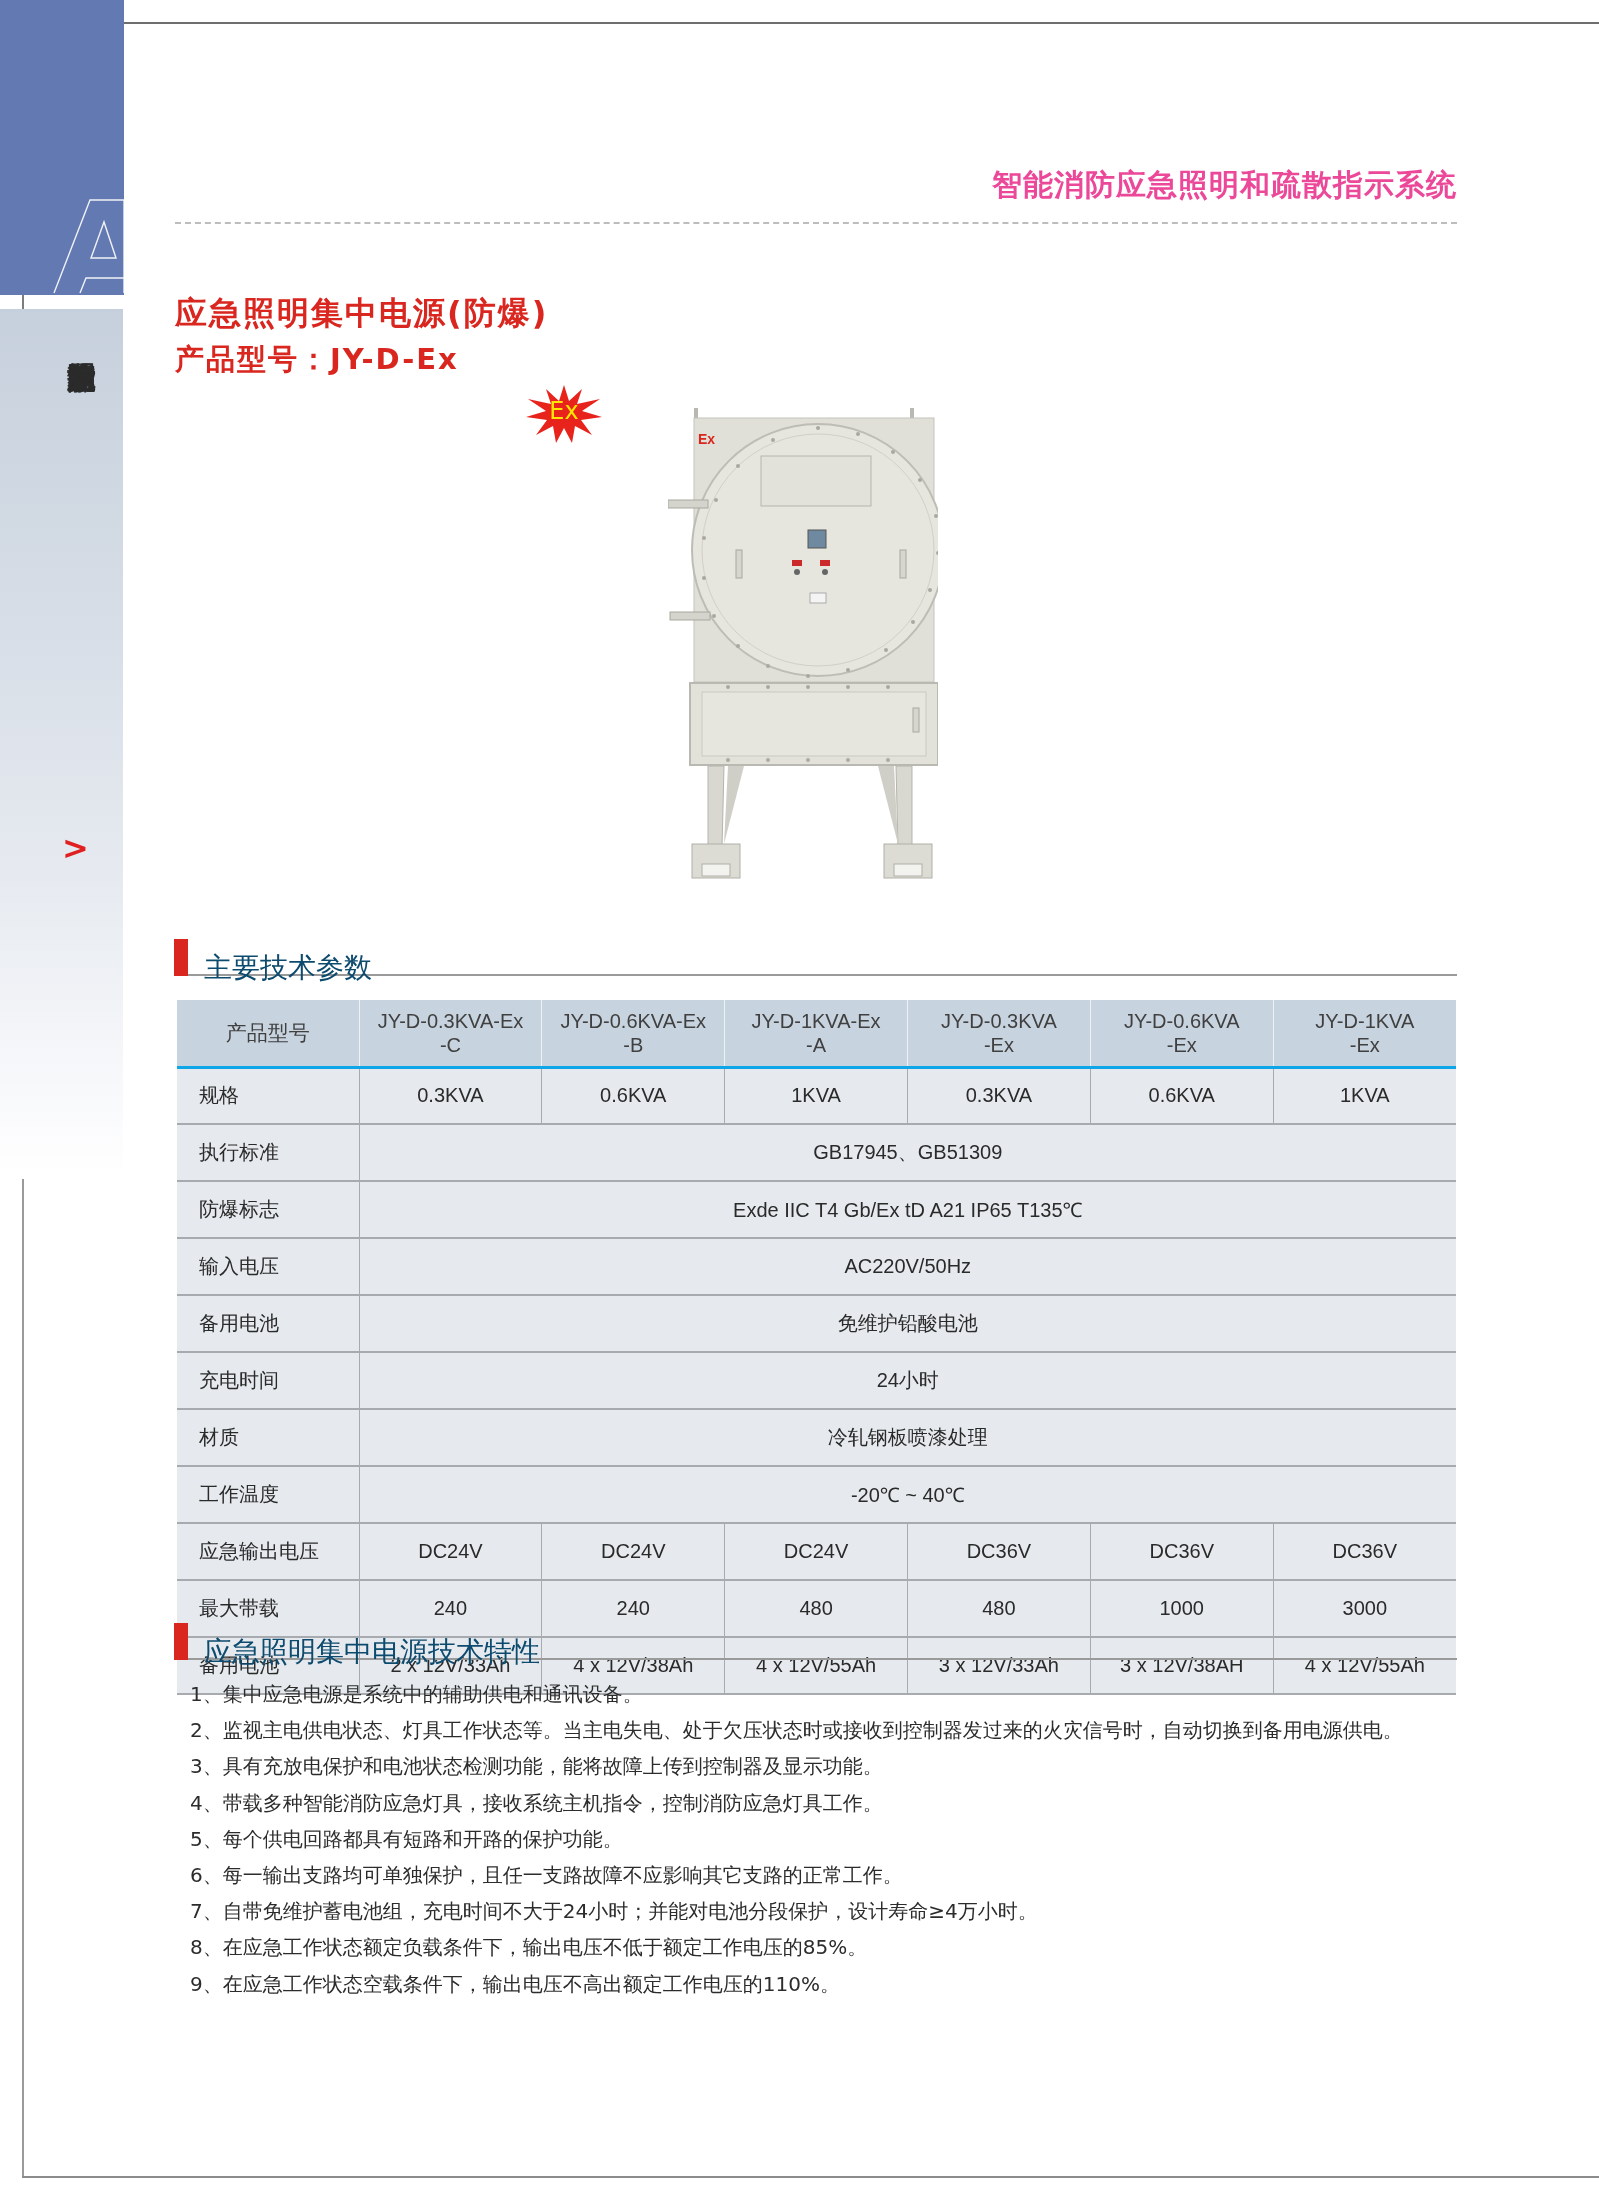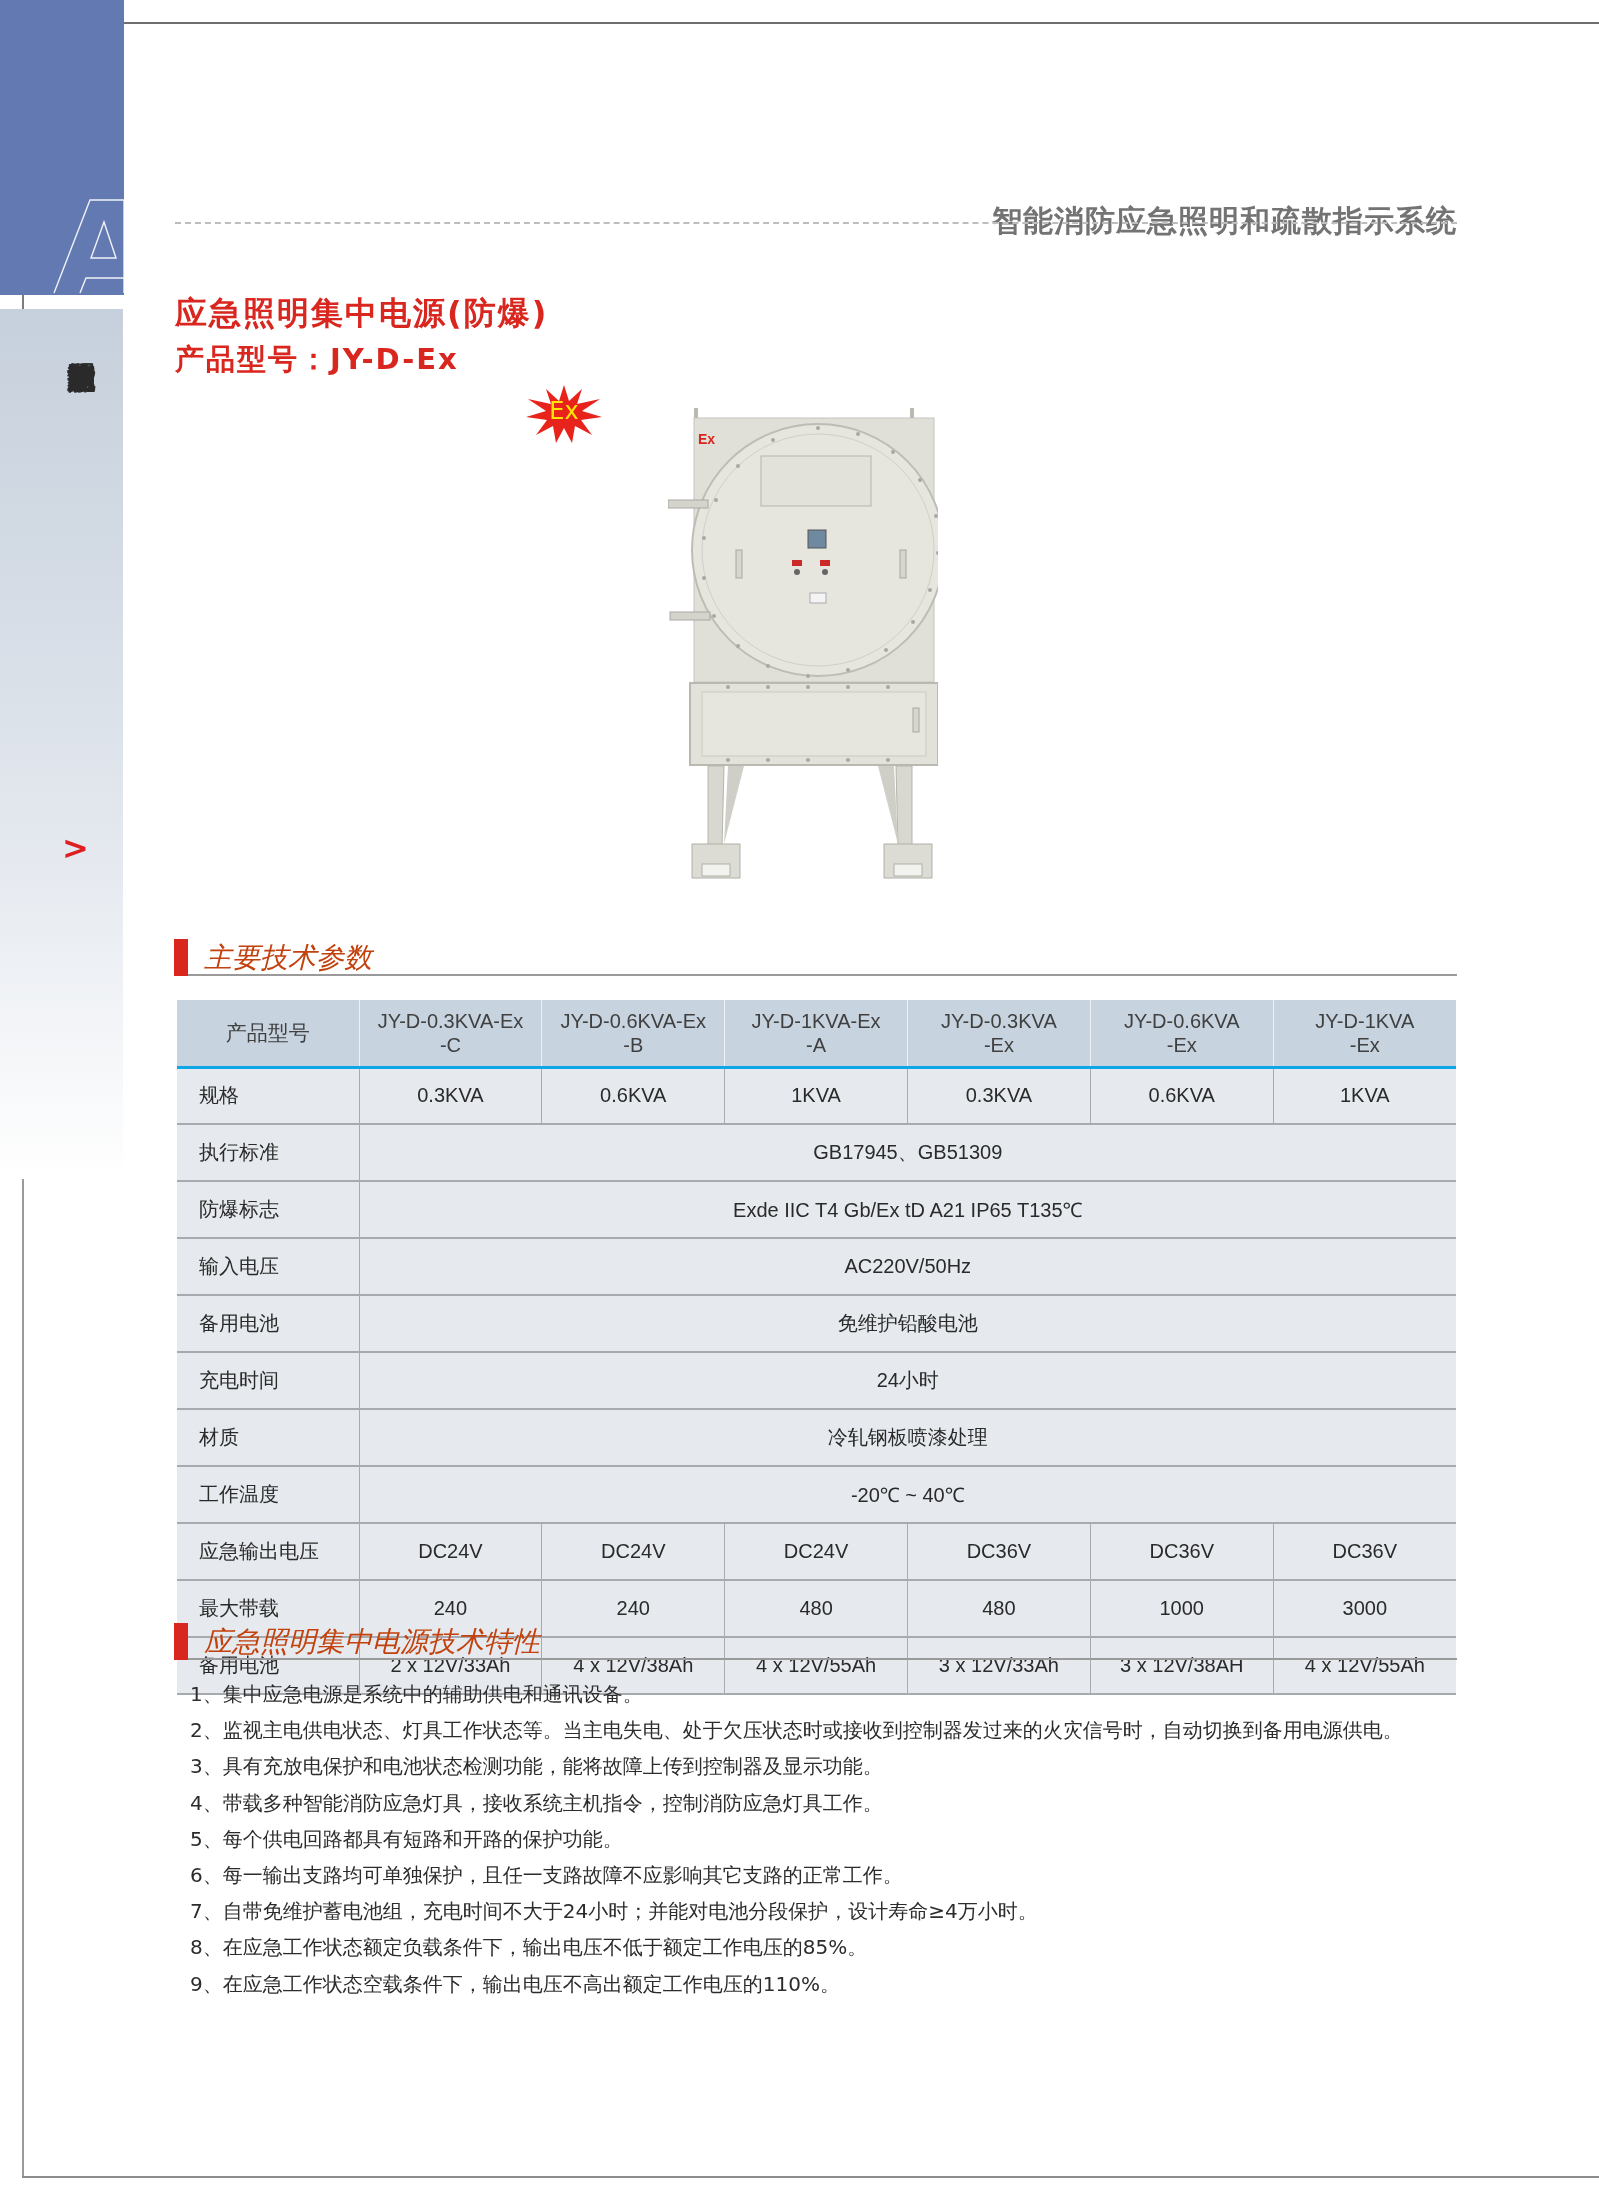--- a/index.html
+++ b/index.html
@@ -15,38 +15,38 @@
   .side-blue { position: absolute; left: 0; top: 0; width: 124px; height: 295px; background: #6379b2; overflow: hidden; }
   .side-blue svg { position: absolute; left: 0; top: 0; }
   .side-tick { position: absolute; left: 22px; top: 295px; width: 2px; height: 14px; background: #7d7d7d; }
   .side-grey { position: absolute; left: 0; top: 309px; width: 123px; height: 870px;
     background: linear-gradient(to bottom, #c6d0dc 0%, #d6dde6 35%, #e6eaf0 65%, #ffffff 100%); }
   .side-vertical { position: absolute; left: 58px; top: 340px; width: 40px; font-size: 29px; line-height: 32.2px;
     color: #2b2b2b; text-align: center; writing-mode: vertical-rl; letter-spacing: 0px; }
   .side-arrow { position: absolute; left: 62px; top: 832px; font-size: 32px; font-weight: bold; color: #e02020; line-height: 32px; }
 
   
-  .page-header { position: absolute; right: 142px; top: 165px; font-size: 30px; font-weight: bold; color: #737373; letter-spacing: 1px; margin-top: 36px; }
+  .page-header { position: absolute; right: 142px; top: 165px; font-size: 30px; font-weight: bold; color: #ec4899; letter-spacing: 1px; }
   .header-dash { position: absolute; left: 175px; top: 222px; width: 1282px; height: 0; border-top: 2px dashed #bdbdbd; }
 
   
   .prod-title { position: absolute; left: 175px; top: 292px; font-size: 32px; font-weight: bold; color: #d9261f; letter-spacing: 2px; }
   .prod-model { position: absolute; left: 175px; top: 340px; font-size: 29px; font-weight: bold; color: #d9261f; letter-spacing: 2px; }
 
   
   .ex-badge { position: absolute; left: 526px; top: 385px; width: 76px; height: 58px; }
   .ex-badge span { position: absolute; left: 0; top: 12px; width: 76px; text-align: center; font-size: 24px; color: #ffe600; font-weight: normal; }
 
   
   .product-img { position: absolute; left: 668px; top: 408px; width: 270px; height: 472px; }
 
   
   .sec-head { position: absolute; left: 174px; width: 1283px; height: 38px; border-bottom: 2px solid #9a9a9a; }
   .sec-head .bar { position: absolute; left: 0; top: 1px; width: 14px; height: 37px; background: #d9261f; }
-  .sec-head .txt { position: absolute; left: 30px; top: 2px; font-size: 28px; color: #c2410c; line-height: 36px; font-style: italic; }
+  .sec-head .txt { position: absolute; left: 30px; top: 12px; font-size: 28px; color: #0c4a6e; line-height: 36px; }
   #sec1 { top: 938px; }
   #sec2 { top: 1622px; }
 
   
   .spec-table { position: absolute; left: 177px; top: 1000px; width: 1279px; border-collapse: collapse; table-layout: fixed; font-family: "Liberation Sans", sans-serif; }
   .spec-table col.c0 { width: 182px; }
   .spec-table col.cn { width: 182.8px; }
   .spec-table th { background: #c7d3de; height: 67px; font-weight: normal; font-size: 20px; color: #404040; line-height: 24px;
     border-left: 1px solid #eef2f6; border-bottom: 3px solid #0ea5e9; text-align: center; padding: 0 2px; }
   .spec-table th:first-child { border-left: none; font-size: 21px; }

